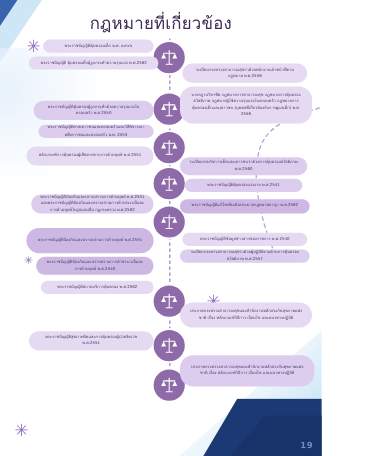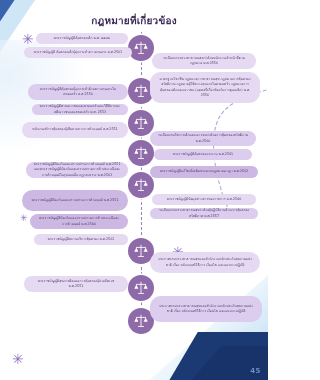--- a/index.html
+++ b/index.html
@@ -22,21 +22,21 @@
            clip-path:polygon(100% 0,100% 100%,0 100%);}
   .br-navy{position:absolute;right:-18px;bottom:-16px;width:126px;height:64px;
            background:#1b3a73;clip-path:polygon(30% 0,100% 0,100% 100%,0 100%);}
   .br-navy2{position:absolute;right:-18px;bottom:-16px;width:108px;height:50px;
            background:#17336a;clip-path:polygon(40% 0,100% 0,100% 100%,0 100%);}
   .pagenum{position:absolute;right:7px;bottom:5px;color:#6d8fc4;font-size:7px;
            letter-spacing:.5px;font-weight:bold;}
 
   
   .title-wrap{position:absolute;left:0;right:0;top:9px;text-align:center;}
-  .title{display:inline-block;color:#3d2b57;font-size:10px;font-weight:bold;
+  .title{display:inline-block;color:#3d2b57;font-size:14px;font-weight:normal;
          letter-spacing:.2px;line-height:1.2;}
 
   
   .spine{position:absolute;left:141px;top:32px;width:0;height:278px;
          border-left:1.3px dashed #9a7fc0;}
 
   
   .badge{position:absolute;width:26px;height:26px;border-radius:50%;
          background:#8e6aa8;left:128px;display:flex;align-items:center;
          justify-content:center;box-shadow:0 0 0 1.5px #ffffff;}
@@ -68,21 +68,21 @@
     <i style="left:74px;background:#2b5bab;"></i>
     <i style="left:92px;background:#9ccdf0;"></i>
     <i style="left:110px;background:#3a63ae;"></i>
     <i style="left:128px;background:#cfe6f7;"></i>
   </div>
   <div class="bl-wash"></div>
 
   <div class="br-wash"></div>
   <div class="br-navy"></div>
   <div class="br-navy2"></div>
-  <div class="pagenum">45</div>
+  <div class="pagenum">19</div>
 
   <div class="title-wrap">
     <span class="title">กฎหมายที่เกี่ยวข้อง</span>
   </div>
 
   <div class="spine"></div>
 
   <svg class="curve" viewBox="0 0 60 130">
     <path d="M58 4 C 40 10, 18 16, 10 34 C 2 52, 6 78, 12 100 C 16 114, 20 122, 22 128" fill="none" stroke="#b9a3d6" stroke-width="1.1" stroke-dasharray="3 3" stroke-linecap="round"></path>
   </svg>

